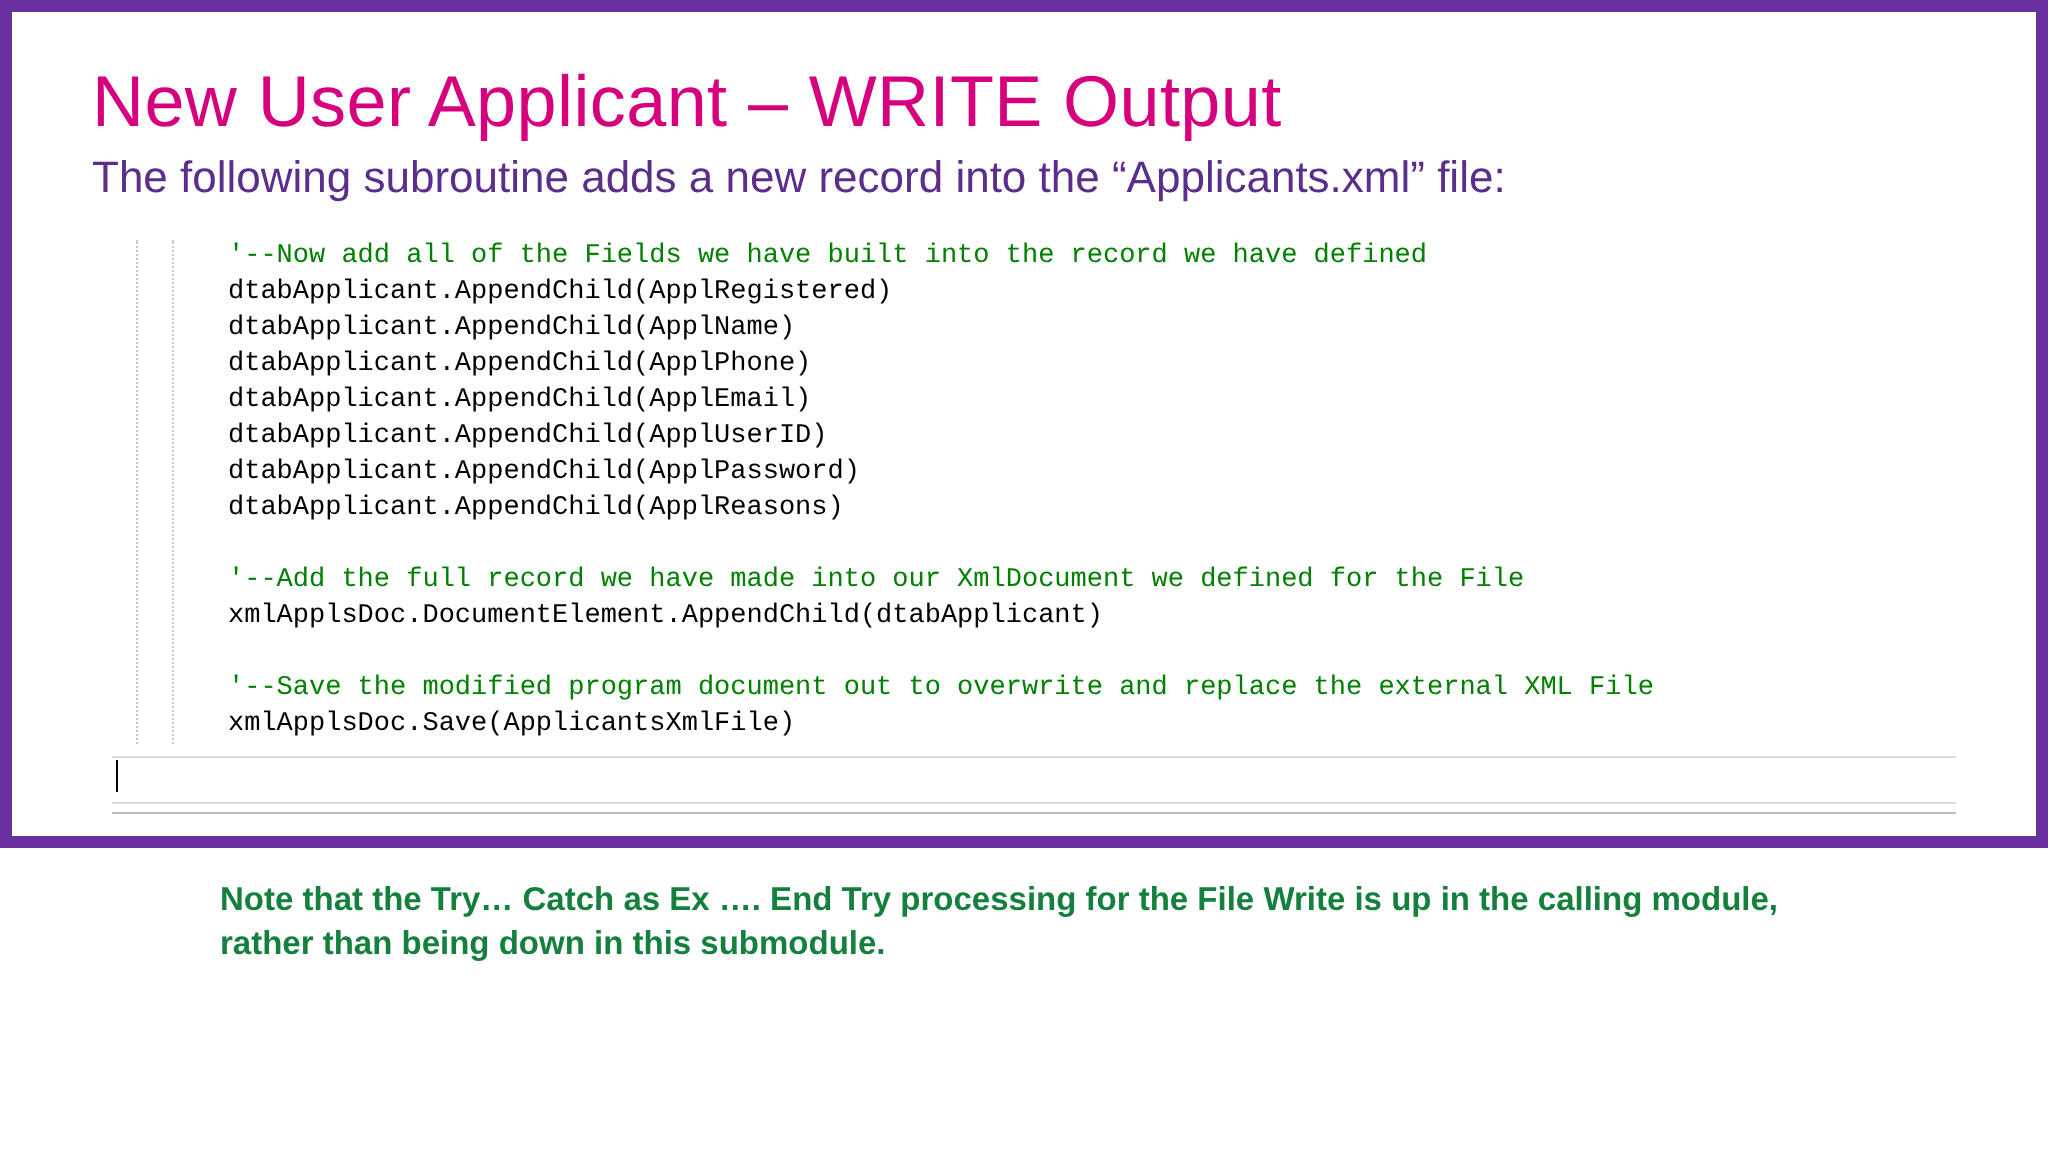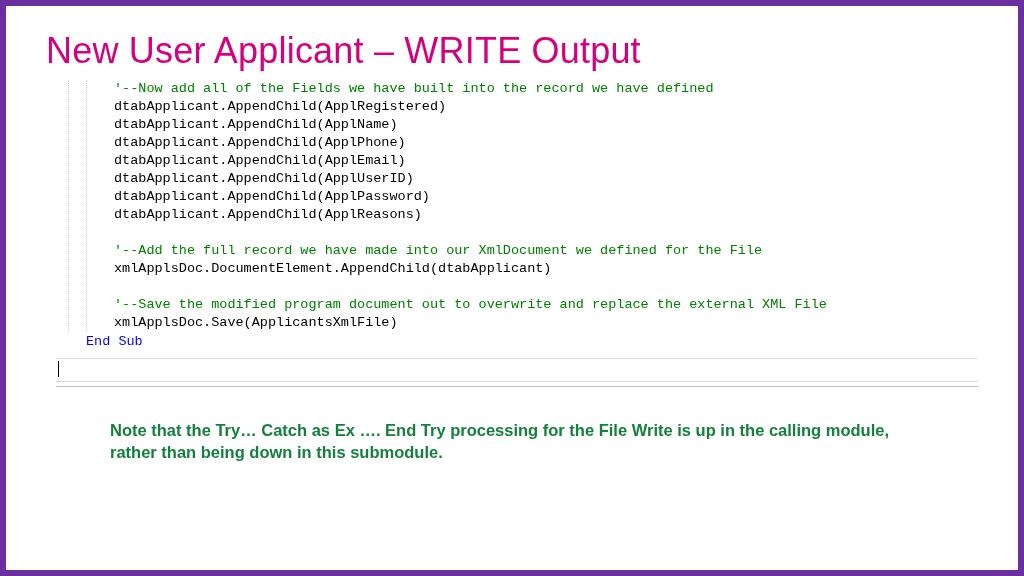--- a/index.html
+++ b/index.html
@@ -7,21 +7,21 @@
     padding: 0;
     width: 1024px;
     height: 576px;
     background: #ffffff;
     font-family: "Segoe UI", "Segoe UI Light", Arial, sans-serif;
     overflow: hidden;
   }
   .slide {
     box-sizing: border-box;
     width: 1024px;
-    height: 576px;
+    height: 424px;
     border: 6px solid #6b2fa0;
     background: #ffffff;
     position: relative;
     padding: 24px 40px 20px 40px;
   }
   .title {
     font-size: 36px;
     font-weight: 300;
     color: #d6007e;
     margin: 0 0 4px 0;
@@ -103,20 +103,21 @@
     font-size: 16.5px;
     line-height: 22px;
   }
 </style>
 </head>
 <body>
 
 <div class="slide">
 
   <h1 class="title">New User Applicant – WRITE Output</h1>
+  <div class="subtitle">The following subroutine adds a new record into the “Applicants.xml” file:</div>
 
   <div class="code-area">
     <div class="code-block">
       <div class="gutter">
         <span class="g1"></span>
           <span class="g2"></span>
       </div>
       <div class="code-lines">
 <pre class="code"><span class="tok-comment">'--Now add all of the Fields we have built into the record we have defined</span>
 <span class="tok-plain">dtabApplicant.AppendChild(ApplRegistered)</span>
@@ -129,21 +130,20 @@
 
 <span class="tok-comment">'--Add the full record we have made into our XmlDocument we defined for the File</span>
 <span class="tok-plain">xmlApplsDoc.DocumentElement.AppendChild(dtabApplicant)</span>
 
 <span class="tok-comment">'--Save the modified program document out to overwrite and replace the external XML File</span>
 <span class="tok-plain">xmlApplsDoc.Save(ApplicantsXmlFile)</span>
 </pre>
       </div>
     </div>
 
-    <div class="endsub-line"><span class="tok-keyword">End Sub</span></div>
     <div class="rule-top"></div>
     <span class="caret"></span>
     <div class="rule-mid"></div>
     <div class="rule-bot"></div>
   </div>
 
   <div class="note">Note that the Try… Catch as Ex …. End Try processing for the File Write is up in the calling module, rather than being down in this submodule.</div>
 
 </div>
 

